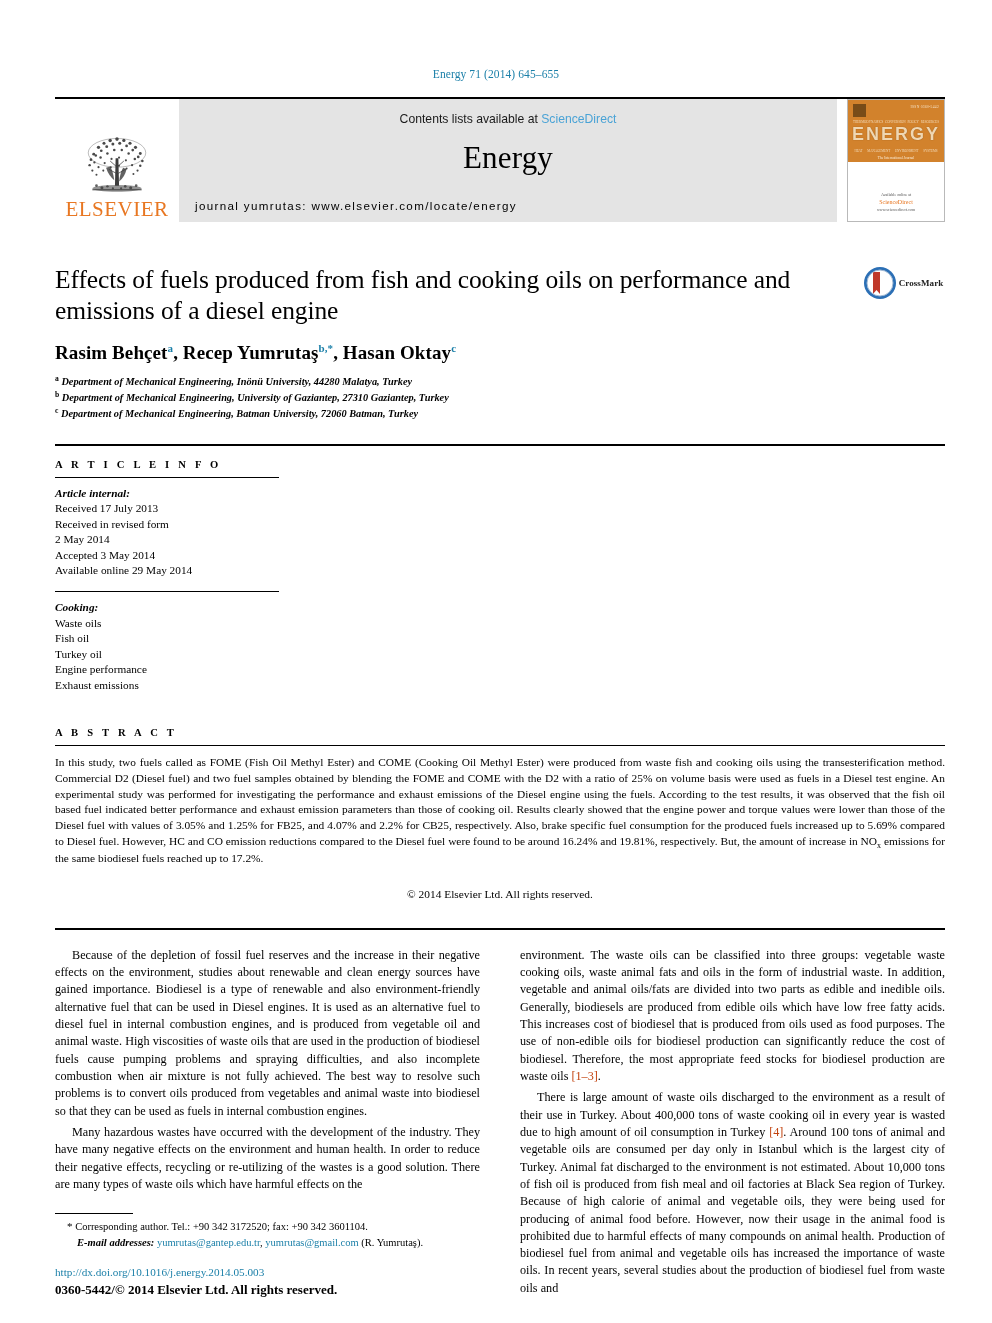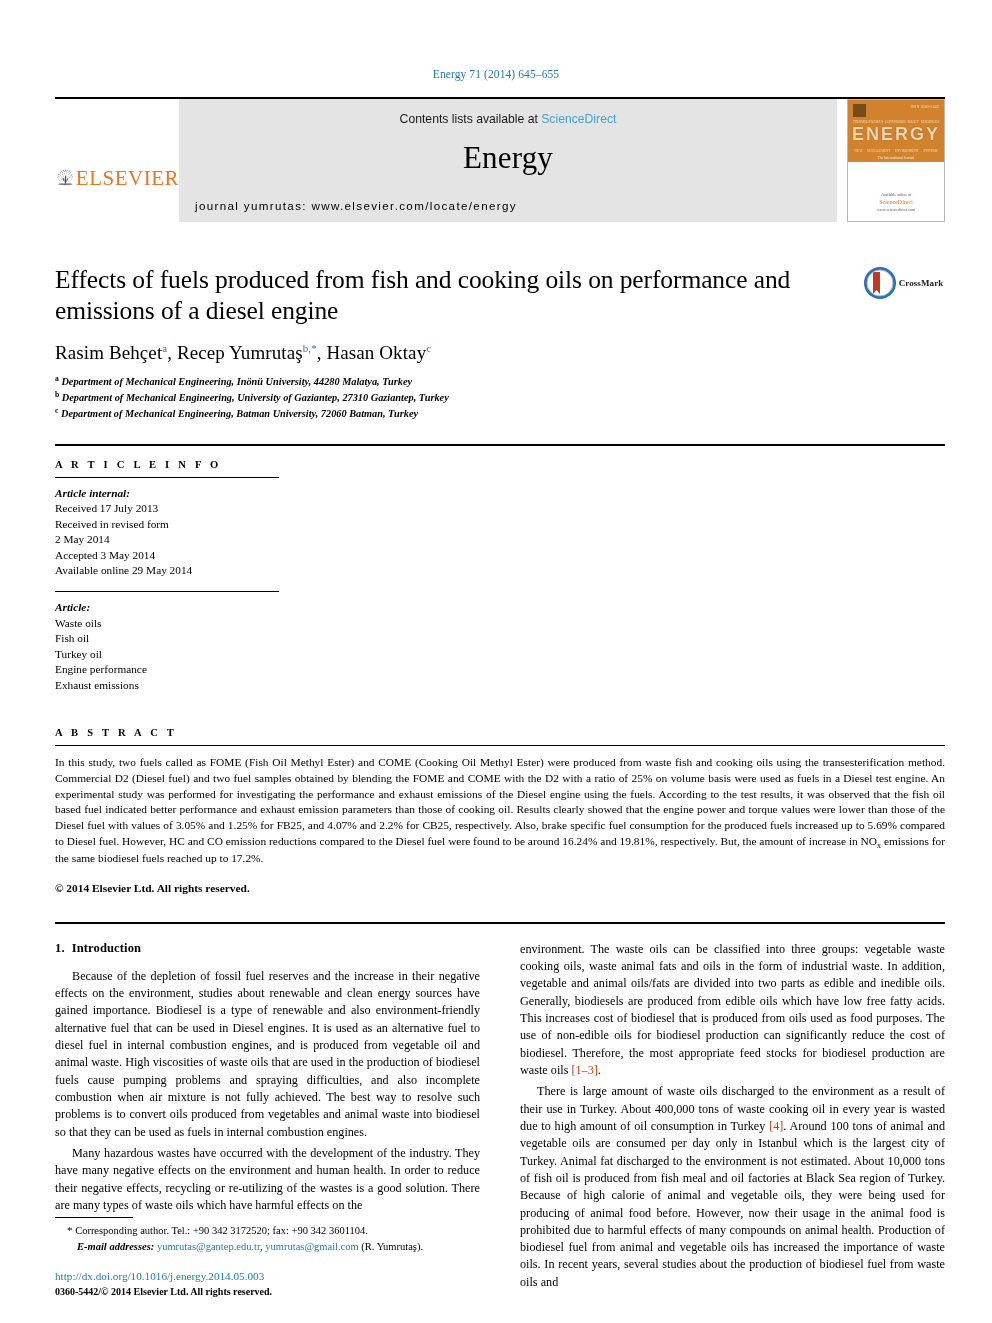--- a/index.html
+++ b/index.html
@@ -31,21 +31,21 @@
     border-top: 2.6px solid #000;
     padding-top: 0;
     display: flex;
     align-items: stretch;
     height: 125px;
   }
   .elsevier-logo {
     width: 124px;
     flex: 0 0 124px;
     display: flex;
-    flex-direction: row;
+    flex-direction: column;
     align-items: center;
     justify-content: flex-end;
     padding-bottom: 2px;
     margin-top: 36px;
   }
   .tree-svg { display: block; }
   .elsevier-word {
     font-family: "Liberation Serif", serif;
     font-size: 21px;
     letter-spacing: .5px;
@@ -154,21 +154,21 @@
     font-family: "Liberation Serif", serif;
     font-size: 25.5px;
     font-weight: 400;
     line-height: 1.22;
     margin: 0;
     letter-spacing: -.1px;
   }
   .authors {
     font-size: 19px;
     margin-top: 16px;
-    font-weight: 400;
+    font-weight: 700;
     letter-spacing: .1px;
   }
   .authors sup { font-size: 11px; color: #1a7fa8; vertical-align: super; }
 
   .affils { margin-top: 9px; }
   .affil {
     font-size: 10.3px;
     font-style: italic;
     font-weight: bold;
     line-height: 1.42;
@@ -222,24 +222,24 @@
 
   .abstract-body {
     margin-top: 9px;
     font-size: 11.4px;
     line-height: 1.375;
     text-align: justify;
     hyphens: none;
   }
   .abstract-body sub { font-size: 8px; }
   .copyright {
-    text-align: left;
+    text-align: center;
     font-size: 11.4px;
-    margin-top: 15px;
-    font-weight: 700;
+    margin-top: 21px;
+    font-weight: 400;
   }
 
   
   .body-rule {
     margin: 28px 47px 0 55px;
     border-top: 2.2px solid #000;
   }
   .body-cols {
     margin: 17px 47px 0 55px;
     display: flex;
@@ -272,21 +272,21 @@
     bottom: 24px;
   }
   .fn-rule { border-top: 1px solid #000; width: 78px; margin-bottom: 5px; }
   .fn-line { font-size: 10.5px; line-height: 1.45; }
   .fn-line .ast { font-size: 11px; }
   .fn-indent { padding-left: 12px; }
   .fn-italic { font-style: italic; font-weight: bold; }
   .link { color: #1a7fa8; }
   .doi-block { margin-top: 15px; }
   .doi-line { font-size: 11.2px; color: #1a7fa8; line-height: 1.4; }
-  .issn-line { font-size: 10px; color: #000; line-height: 1.4; font-weight: bold; }
+  .issn-line { font-size: 13px; color: #000; line-height: 1.4; font-weight: bold; }
 </style>
 </head>
 <body>
 
 <div class="page">
 
   <div class="running-head">Energy 71 (2014) 645–655</div>
 
   <div class="masthead">
 
@@ -433,44 +433,41 @@
       <div class="ai-group">
         <div class="ai-label">Article internal:</div>
         <div class="ai-line">Received 17 July 2013</div>
         <div class="ai-line">Received in revised form</div>
         <div class="ai-line">2 May 2014</div>
         <div class="ai-line">Accepted 3 May 2014</div>
         <div class="ai-line">Available online 29 May 2014</div>
       </div>
       <div class="kw-rule"></div>
       <div class="ai-group">
-        <div class="ai-label">Article:</div>
+        <div class="ai-label">Cooking:</div>
         <div class="ai-line">Waste oils</div>
         <div class="ai-line">Fish oil</div>
         <div class="ai-line">Turkey oil</div>
         <div class="ai-line">Engine performance</div>
         <div class="ai-line">Exhaust emissions</div>
       </div>
     </div>
 
     <div class="col-abstract">
       <div class="sec-head">A B S T R A C T</div>
       <div class="thin-rule"></div>
       <div class="abstract-body"><span>In this study, two fuels called as FOME (Fish Oil Methyl Ester) and COME (Cooking Oil Methyl Ester) were produced from waste fish and cooking oils using the transesterification method. Commercial D2 (Diesel fuel) and two fuel samples obtained by blending the FOME and COME with the D2 with a ratio of 25% on volume basis were used as fuels in a Diesel test engine. An experimental study was performed for investigating the performance and exhaust emissions of the Diesel engine using the fuels. According to the test results, it was observed that the fish oil based fuel indicated better performance and exhaust emission parameters than those of cooking oil. Results clearly showed that the engine power and torque values were lower than those of the Diesel fuel with values of 3.05% and 1.25% for FB25, and 4.07% and 2.2% for CB25, respectively. Also, brake specific fuel consumption for the produced fuels increased up to 5.69% compared to Diesel fuel. However, HC and CO emission reductions compared to the Diesel fuel were found to be around 16.24% and 19.81%, respectively. But, the amount of increase in NO</span><sub>x</sub><span> emissions for the same biodiesel fuels reached up to 17.2%.</span></div>
       <div class="copyright">© 2014 Elsevier Ltd. All rights reserved.</div>
     </div>
   </div>
 
   <div class="body-rule"></div>
 
   <div class="body-cols">
     <div class="bcol">
-      <h2 class="sec-title">
-        <span class="num">1.</span><span>Introduction</span>
-      </h2>
       <p class="para">Because of the depletion of fossil fuel reserves and the increase in their negative effects on the environment, studies about renewable and clean energy sources have gained importance. Biodiesel is a type of renewable and also environment-friendly alternative fuel that can be used in Diesel engines. It is used as an alternative fuel to diesel fuel in internal combustion engines, and is produced from vegetable oil and animal waste. High viscosities of waste oils that are used in the production of biodiesel fuels cause pumping problems and spraying difficulties, and also incomplete combustion when air mixture is not fully achieved. The best way to resolve such problems is to convert oils produced from vegetables and animal waste into biodiesel so that they can be used as fuels in internal combustion engines.</p>
       <p class="para">Many hazardous wastes have occurred with the development of the industry. They have many negative effects on the environment and human health. In order to reduce their negative effects, recycling or re-utilizing of the wastes is a good solution. There are many types of waste oils which have harmful effects on the</p>
     </div>
 
     <div class="bcol">
       <p class="para" style="text-indent:0"><span>environment. The waste oils can be classified into three groups: vegetable waste cooking oils, waste animal fats and oils in the form of industrial waste. In addition, vegetable and animal oils/fats are divided into two parts as edible and inedible oils. Generally, biodiesels are produced from edible oils which have low free fatty acids. This increases cost of biodiesel that is produced from oils used as food purposes. The use of non-edible oils for biodiesel production can significantly reduce the cost of biodiesel. Therefore, the most appropriate feed stocks for biodiesel production are waste oils </span><span class="ref">[1–3]</span><span>.</span></p>
       <p class="para"><span>There is large amount of waste oils discharged to the environment as a result of their use in Turkey. About 400,000 tons of waste cooking oil in every year is wasted due to high amount of oil consumption in Turkey </span><span class="ref">[4]</span><span>. Around 100 tons of animal and vegetable oils are consumed per day only in Istanbul which is the largest city of Turkey. Animal fat discharged to the environment is not estimated. About 10,000 tons of fish oil is produced from fish meal and oil factories at Black Sea region of Turkey. Because of high calorie of animal and vegetable oils, they were being used for producing of animal food before. However, now their usage in the animal food is prohibited due to harmful effects of many compounds on animal health. Production of biodiesel fuel from animal and vegetable oils has increased the importance of waste oils. In recent years, several studies about the production of biodiesel fuel from waste oils and</span></p>
     </div>
   </div>
 

